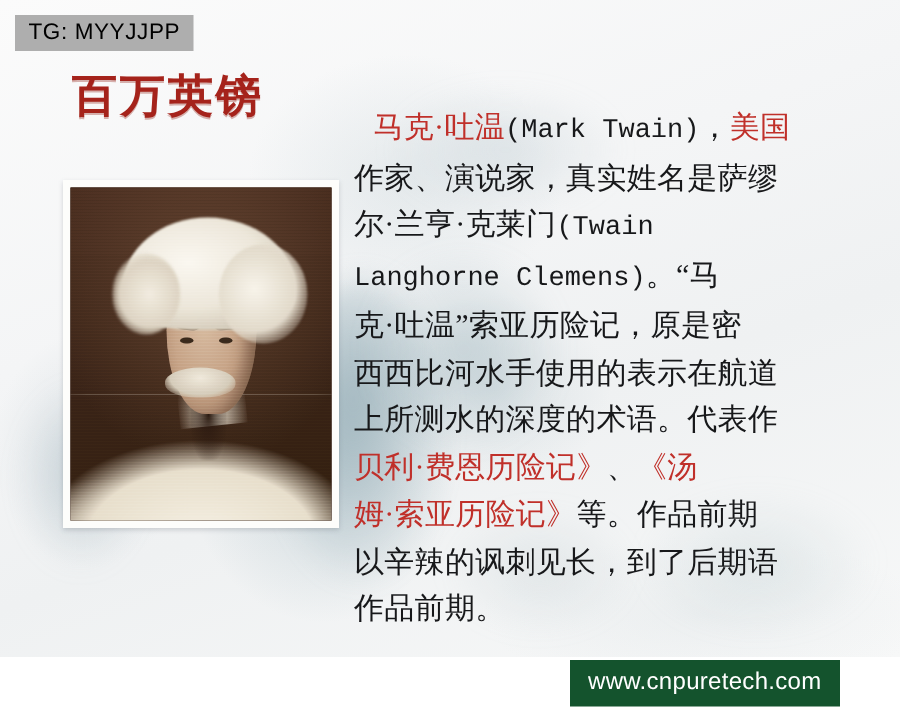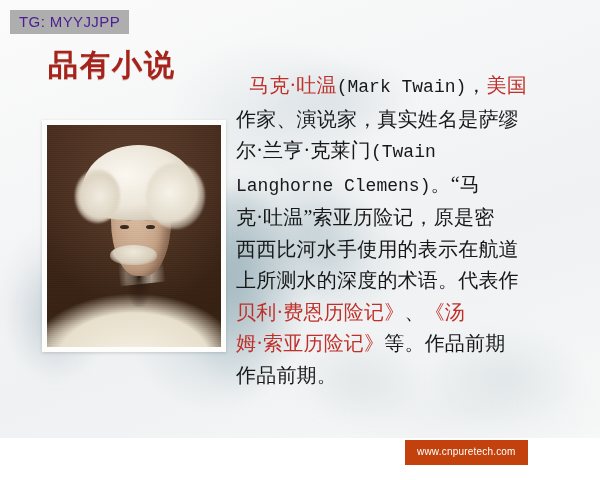--- a/index.html
+++ b/index.html
@@ -51,37 +51,37 @@
              background: radial-gradient(ellipse at 50% 50%, rgba(176,196,200,0.26), rgba(255,255,255,0) 76%); }
   .wash.w6 { left: 300px; top: 340px; width: 120px; height: 80px;
              background: radial-gradient(ellipse at 50% 50%, rgba(168,186,192,0.22), rgba(255,255,255,0) 76%); }
 
   
   #tag-badge {
     position: absolute;
     left: 10px;
     top: 10px;
     background: #aeaeae;
-    color: #4c1d95;
+    color: #000000;
     font-family: "Liberation Sans", sans-serif;
     font-size: 15px;
     letter-spacing: 0.4px;
     padding: 3px 9px 4px 9px;
     line-height: 1.15;
     z-index: 40;
     white-space: nowrap;
   }
   #site-watermark {
     position: absolute;
-    left: 405px;
+    left: 380px;
     top: 440px;
-    background: #c2410c;
+    background: #14532d;
     color: #ffffff;
     font-family: "Liberation Sans", sans-serif;
-    font-size: 10px;
+    font-size: 16px;
     letter-spacing: 0.2px;
     padding: 6px 12px 7px 12px;
     line-height: 1.15;
     z-index: 40;
     white-space: nowrap;
   }
 
   
   #slide-title {
     position: absolute;
@@ -244,21 +244,21 @@
 <div id="slide-root">
 
   <div id="slide-canvas">
     <div class="wash w1"></div>
     <div class="wash w2"></div>
     <div class="wash w3"></div>
     <div class="wash w4"></div>
     <div class="wash w5"></div>
     <div class="wash w6"></div>
 
-    <div id="slide-title">品有小说</div>
+    <div id="slide-title">百万英镑</div>
 
     <div id="portrait-frame">
       <div id="portrait-photo">
         <div class="bg-dark"></div>
         <div class="suit"></div>
         <div class="collar"></div>
         <div class="neck"></div>
         <div class="face"></div>
         <div class="moustache"></div>
         <div class="brow l"></div>
@@ -275,20 +275,21 @@
     <div id="bio-text">
         <div class="line indent"><span class="red">马克·吐温</span><span class="latin">(Mark Twain)</span><span>，</span><span class="red">美国</span></div>
         <div class="line"><span>作家、演说家，真实姓名是萨缪</span></div>
         <div class="line"><span>尔·兰亨·克莱门</span><span class="latin">(Twain</span></div>
         <div class="line"><span class="latin">Langhorne Clemens)</span><span>。“马</span></div>
         <div class="line"><span>克·吐温”索亚历险记，原是密</span></div>
         <div class="line"><span>西西比河水手使用的表示在航道</span></div>
         <div class="line"><span>上所测水的深度的术语。代表作</span></div>
         <div class="line"><span class="red">贝利·费恩历险记》</span><span>、</span><span class="red">《汤</span></div>
         <div class="line"><span class="red">姆·索亚历险记》</span><span>等。作品前期</span></div>
+        <div class="line"><span>以辛辣的讽刺见长，到了后期语</span></div>
         <div class="line"><span>作品前期。</span></div>
       </div>
   </div>
 
   <div id="tag-badge">TG: MYYJJPP</div>
   <div id="site-watermark">www.cnpuretech.com</div>
 
 </div>
 
 </body></html>

